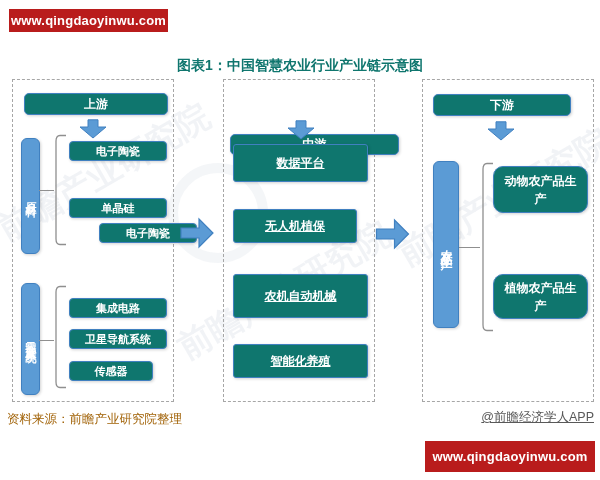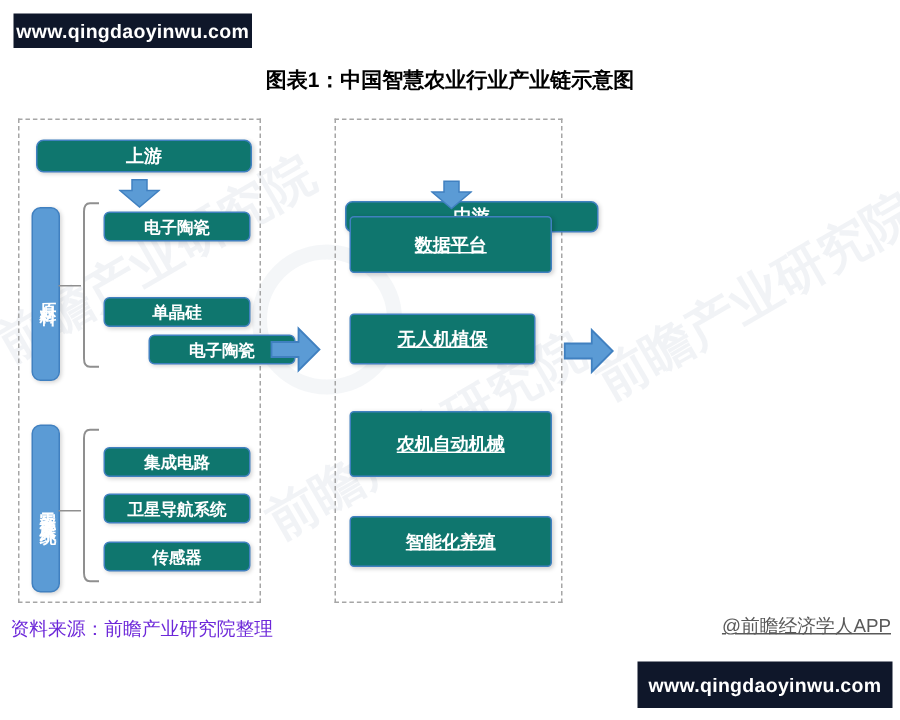--- a/index.html
+++ b/index.html
@@ -1,46 +1,46 @@
 <!DOCTYPE html>
 <html><head>
 <meta charset="utf-8">
 <style>
   html,body{margin:0;padding:0;background:#fff;}
   .canvas{
     position:relative;width:600px;height:480px;background:#ffffff;overflow:hidden;
     font-family:"Liberation Sans","DejaVu Sans",sans-serif;
   }
   .bar{
-    position:absolute;background:#0f172a;color:#fff;font-weight:bold;font-size:13px;
+    position:absolute;background:#b91c1c;color:#fff;font-weight:bold;font-size:13px;
     display:flex;align-items:center;justify-content:center;letter-spacing:.2px;
   }
   .title{
-    position:absolute;left:0;top:45px;width:100%;text-align:center;
-    font-size:14px;font-weight:bold;color:#000000;
+    position:absolute;left:0;top:57px;width:100%;text-align:center;
+    font-size:14px;font-weight:bold;color:#0f766e;
   }
   .panel{position:absolute;border:1px dashed #A6A6A6;background:transparent;}
   .hdr,.box{
     position:absolute;background:#0f766e;border:1px solid #4080C0;color:#fff;
     font-weight:bold;display:flex;align-items:center;justify-content:center;
     box-shadow:1px 1px 3px rgba(0,0,0,.18);box-sizing:border-box;text-align:center;
   }
   .hdr{font-size:12px;border-radius:5px;}
   .box{font-size:11px;border-radius:4px;}
   .box.mid{font-size:12px;border-radius:3px;text-decoration:underline;}
   .box.big{font-size:12px;border-radius:10px;line-height:1.5;padding:2px 6px;}
   .vbox{
     position:absolute;background:#5B9BD5;border:1px solid #4080C0;border-radius:6px;
     color:#fff;font-weight:bold;display:flex;align-items:center;justify-content:center;
     box-shadow:1px 1px 3px rgba(0,0,0,.18);box-sizing:border-box;
   }
   .vtext{writing-mode:vertical-rl;text-orientation:upright;font-size:11px;letter-spacing:2px;}
   .conn{position:absolute;height:1px;background:#8f8f8f;}
   .arrow-svg{position:absolute;}
-  .footer-src{position:absolute;left:7px;top:411px;font-size:12.5px;color:#6d28d9;}
+  .footer-src{position:absolute;left:7px;top:411px;font-size:12.5px;color:#a16207;}
   .footer-credit{position:absolute;right:6px;top:409px;font-size:12.5px;color:#595959;text-decoration:underline;}
   .wm{
     position:absolute;font-size:34px;font-weight:bold;color:rgba(120,140,165,0.10);
     transform:rotate(-30deg);white-space:nowrap;pointer-events:none;
   }
   .wm-circle{
     position:absolute;left:168px;top:163px;width:100px;height:100px;border-radius:50%;
     border:10px solid rgba(130,150,175,0.09);box-sizing:border-box;pointer-events:none;
   }
 </style>
@@ -79,21 +79,21 @@
 
     <div class="vbox" style="left:8px;top:203px;width:19px;height:112px;">
       <span class="vtext">零部件及系统</span>
     </div>
     <div class="conn" style="left:26px;top:260px;width:15px;"></div>
     <svg class="arrow-svg" style="left:40px;top:205px;" width="14" height="104" viewBox="0 0 14 104">
       <path d="M13,1.5 H7 Q3,1.5 3,7 V97 Q3,102.5 7,102.5 H13" fill="none" stroke="#8f8f8f" stroke-width="1.3"></path>
     </svg>
     <div class="box" style="left:56px;top:249px;width:98px;height:20px;">卫星导航系统</div>
     <div class="box" style="left:56px;top:218px;width:98px;height:20px;">集成电路</div>
-    <div class="box" style="left:56px;top:281px;width:98px;height:20px;">传感器</div>
+    <div class="box" style="left:56px;top:281px;width:84px;height:20px;">传感器</div>
   </div>
 
   <svg class="arrow-svg" style="left:180px;top:216px;" width="34" height="34" viewBox="0 0 34 34">
     <polygon points="1,12 19,12 19,3 33,17 19,31 19,22 1,22" fill="#5B9BD5" stroke="#4080C0" stroke-width="1.2"></polygon>
   </svg>
 
   <div class="panel" style="left:223px;top:79px;width:150px;height:321px;">
     <div class="hdr" style="left:6px;top:14px;width:169px;height:21px;margin-top:40px;">中游</div>
     <svg class="arrow-svg" style="left:63px;top:40px;" width="28" height="20" viewBox="0 0 28 20">
       <polygon points="9,0.8 19,0.8 19,8 27,8 14,19 1,8 9,8" fill="#5B9BD5" stroke="#4080C0" stroke-width="1"></polygon>
@@ -101,20 +101,35 @@
     <div class="box mid" style="left:9px;top:64px;width:135px;height:38px;">数据平台</div>
     <div class="box mid" style="left:9px;top:129px;width:124px;height:34px;">无人机植保</div>
     <div class="box mid" style="left:9px;top:194px;width:135px;height:44px;">农机自动机械</div>
     <div class="box mid" style="left:9px;top:264px;width:135px;height:34px;text-align:center;">智能化养殖</div>
   </div>
 
   <svg class="arrow-svg" style="left:375px;top:217px;" width="35" height="34" viewBox="0 0 34 34">
     <polygon points="1,12 19,12 19,3 33,17 19,31 19,22 1,22" fill="#5B9BD5" stroke="#4080C0" stroke-width="1.2"></polygon>
   </svg>
 
+  <div class="panel" style="left:422px;top:79px;width:170px;height:321px;">
+    <div class="hdr" style="left:10px;top:14px;width:138px;height:22px;">下游</div>
+    <svg class="arrow-svg" style="left:64px;top:41px;" width="28" height="20" viewBox="0 0 28 20">
+      <polygon points="9,0.8 19,0.8 19,8 27,8 14,19 1,8 9,8" fill="#5B9BD5" stroke="#4080C0" stroke-width="1"></polygon>
+    </svg>
+    <div class="vbox" style="left:10px;top:81px;width:26px;height:167px;">
+      <span class="vtext" style="font-size:12px;">农产品生产</span>
+    </div>
+    <div class="conn" style="left:36px;top:167px;width:21px;"></div>
+    <svg class="arrow-svg" style="left:57px;top:82px;" width="14" height="170" viewBox="0 0 14 170">
+      <path d="M13,1.5 H7 Q3,1.5 3,7 V163 Q3,168.5 7,168.5 H13" fill="none" stroke="#8f8f8f" stroke-width="1.3"></path>
+    </svg>
+    <div class="box big" style="left:70px;top:86px;width:95px;height:47px;">动物农产品生产</div>
+    <div class="box big" style="left:70px;top:194px;width:95px;height:45px;">植物农产品生产</div>
+  </div>
 
   <div class="footer-src">资料来源：前瞻产业研究院整理</div>
   <div class="footer-credit">@前瞻经济学人APP</div>
 
   <div class="bar" style="left:425px;top:441px;width:170px;height:31px;">
     <span>www.qingdaoyinwu.com</span>
   </div>
 
 </div>
 

